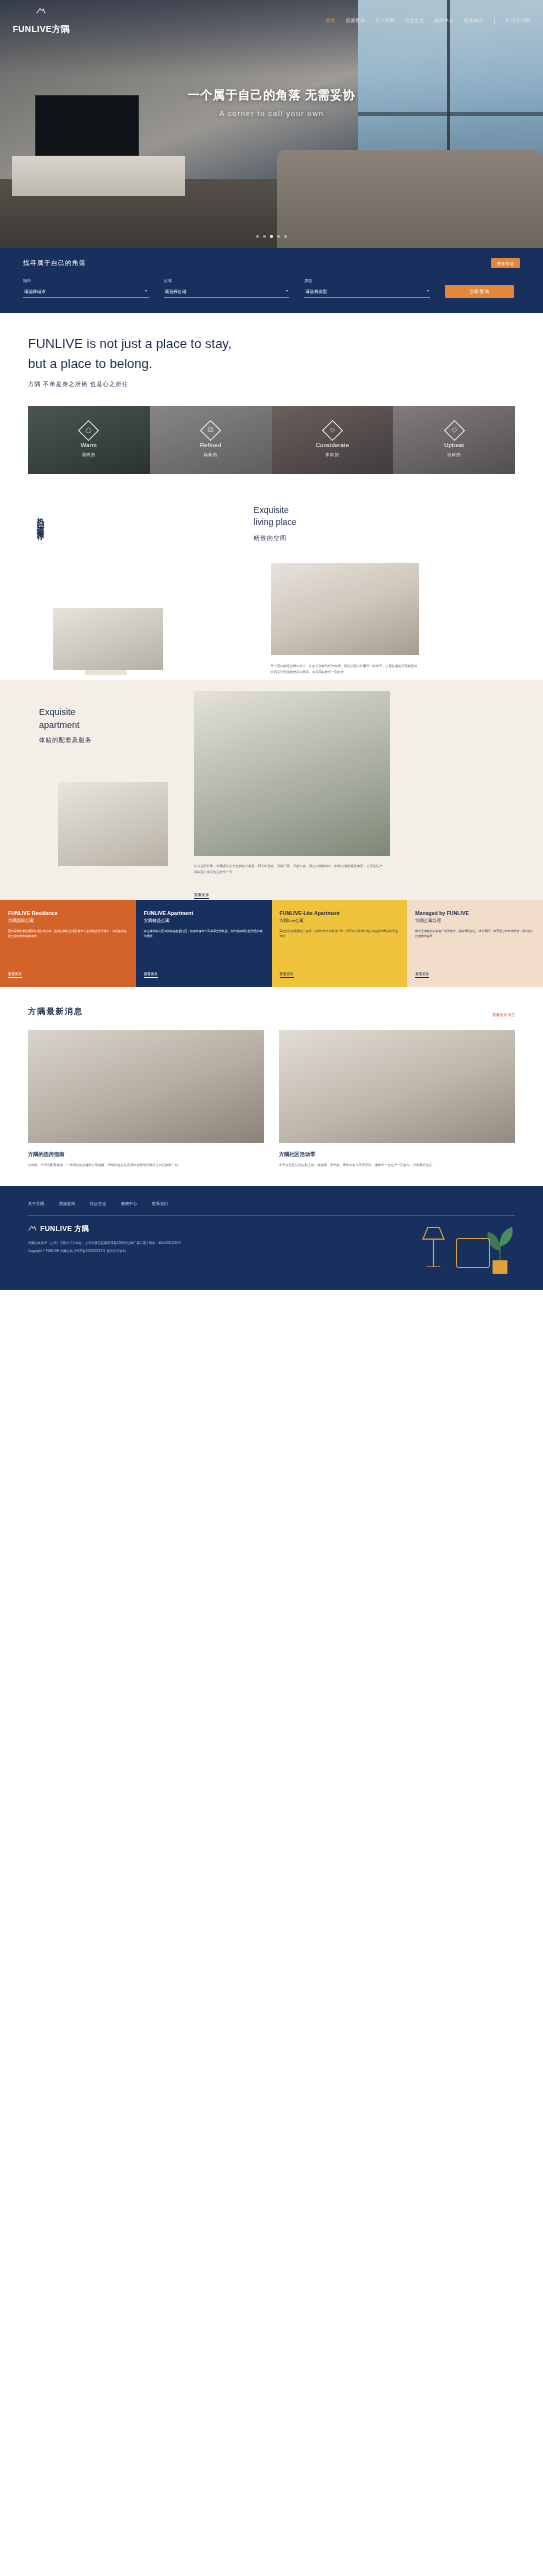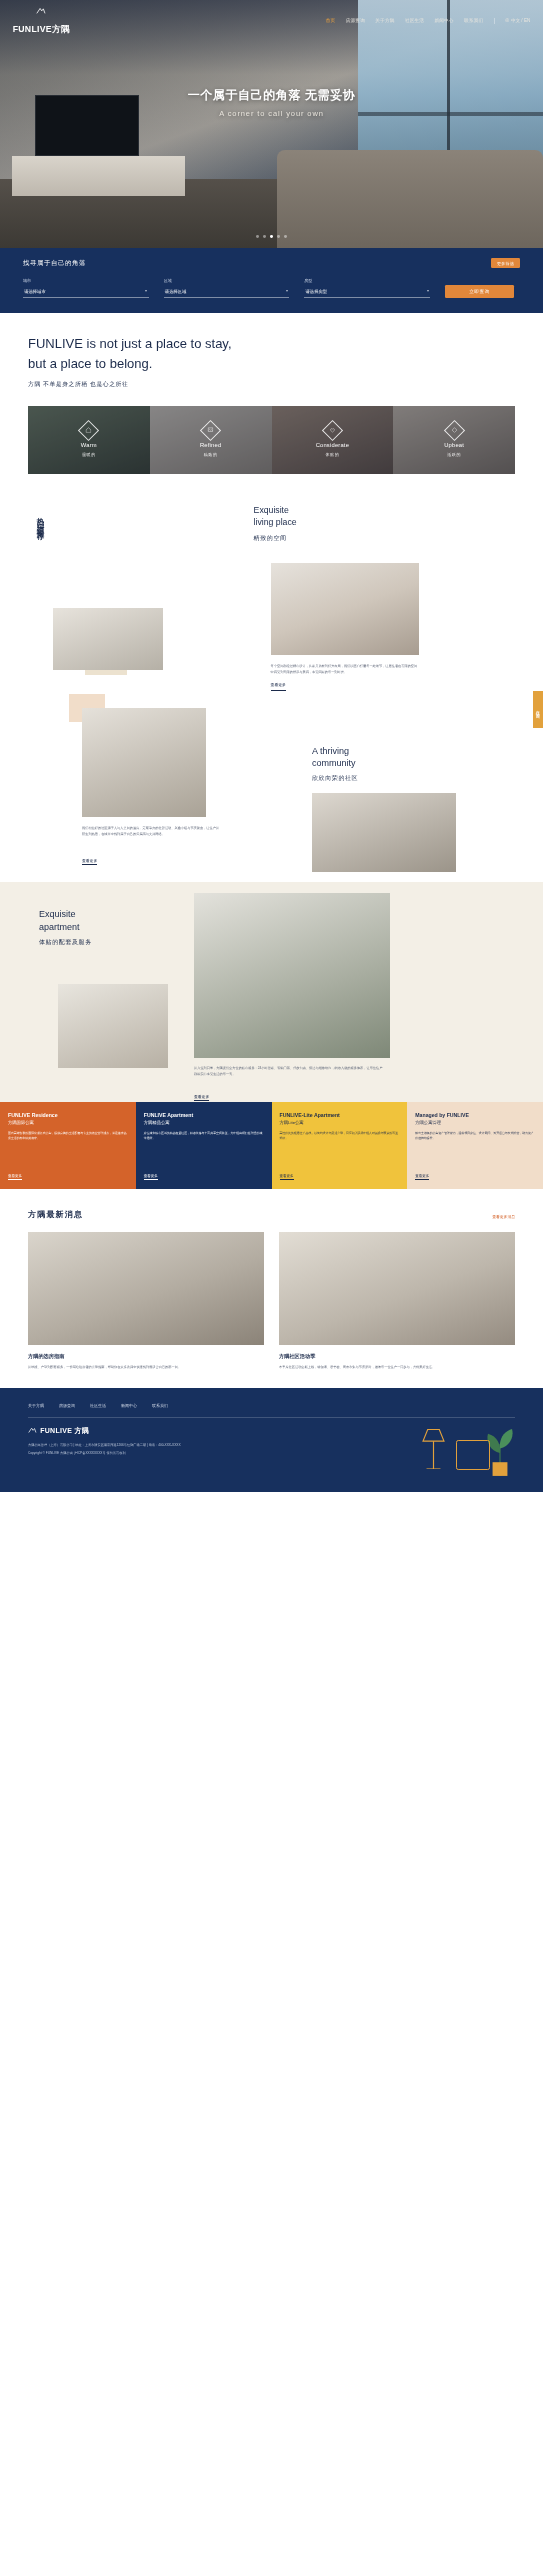--- a/index.html
+++ b/index.html
@@ -191,21 +191,21 @@
   .bcard .sub { font-size:4.3px; margin-bottom:5.8px; }
   .bcard p { font-size:2.9px; line-height:1.8; }
   .bcard .lnk { position:absolute; left:8px; bottom:9.2px; font-size:3.5px; border-bottom:0.6px solid currentColor; padding-bottom:0.6px; }
   .bc1 { background:#d4632a; color:#fff; }
   .bc2 { background:#17305e; color:#fff; }
   .bc3 { background:#f0c33c; color:#1b2a4a; }
   .bc4 { background:#f1ddc9; color:#1b2a4a; }
 
   
   .news { padding: 19.6px 28px 17.3px 28px; }
-  .news .head { display:flex; justify-content:space-between; align-items:center; }
+  .news .head { display:flex; justify-content:space-between; align-items:flex-start; }
   .news .head h3 { font-size:8px; letter-spacing:1.2px; color:#1b2a4a; }
   .news .head .more { font-size:3.8px; color:#d4632a; border:none; }
   .news .grid { display:flex; gap:15px; margin-top:11.6px; }
   .ncard { flex:1; }
   .ncard .thumb { width:100%; height:113px; }
   .n1 .thumb { background: linear-gradient(160deg,#dad5cc 0%, #b3aca1 55%, #8b8378 100%); }
   .n2 .thumb { background: linear-gradient(160deg,#e2ddd4 0%, #bdb6ab 55%, #948b80 100%); }
   .ncard h5 { margin-top:8px; font-size:5.2px; color:#1b2a4a; font-weight:700; }
   .ncard p { margin-top:4.6px; font-size:3.2px; line-height:1.85; color:#5b6375; }
 
@@ -394,34 +394,20 @@
       </div>
       <div class="img-people"></div>
       <div class="para">
         <div>每个空间都经过精心设计，从家具选材到灯光布局，我们以匠心打磨每一处细节，让居住者在有限的空间中感受到无限的舒适与美感，享受回家的每一刻时光。</div>
         <div class="more">查看更多</div>
       </div>
     </div>
   </div>
 
 
-  <div class="band">
-    <div class="blk" style="height:202px;">
-      <div style="position:absolute; left:69px; top:14px; width:36px; height:28px; background:#f1ddc9;"></div>
-      <div class="ph" style="position:absolute; left:82px; top:28px; width:124px; height:109px; background:linear-gradient(160deg,#e5e1da,#a9a296);"></div>
-      <div style="position:absolute; left:312px; top:65px; width:144px;">
-        <div class="title-en">A thriving</div>
-        <div class="title-en">community</div>
-        <div class="title-cn">欣欣向荣的社区</div>
-      </div>
-      <div class="body" style="position:absolute; left:82px; top:146px; width:138px;">我们相信好的社区源于人与人之间的温度。定期举办的社群活动、兴趣小组与节庆聚会，让住户从陌生到熟悉，在城市中找到属于自己的归属感与支持网络。</div>
-      <div class="more" style="position:absolute; left:82px; top:172px;">查看更多</div>
-      <div class="ph" style="position:absolute; left:312px; top:113px; width:144px; height:79px; background:linear-gradient(160deg,#ddd8d0,#9b9489);"></div>
-    </div>
-  </div>
 
   <div class="band cream">
     <div class="blk" style="height:220px;">
       <div style="position:absolute; left:39px; top:26.6px; width:156px;">
         <div class="title-en">Exquisite</div>
         <div class="title-en">apartment</div>
         <div class="title-cn">体贴的配套及服务</div>
       </div>
       <div class="ph" style="position:absolute; left:58px; top:102px; width:110px; height:84px; background:linear-gradient(160deg,#e8e5de,#b7b0a4);"></div>
       <div class="ph" style="position:absolute; left:194px; top:11.6px; width:196px; height:165px; background:linear-gradient(160deg,#e3e2dc,#a8ada0 60%,#7e8877);"></div>

